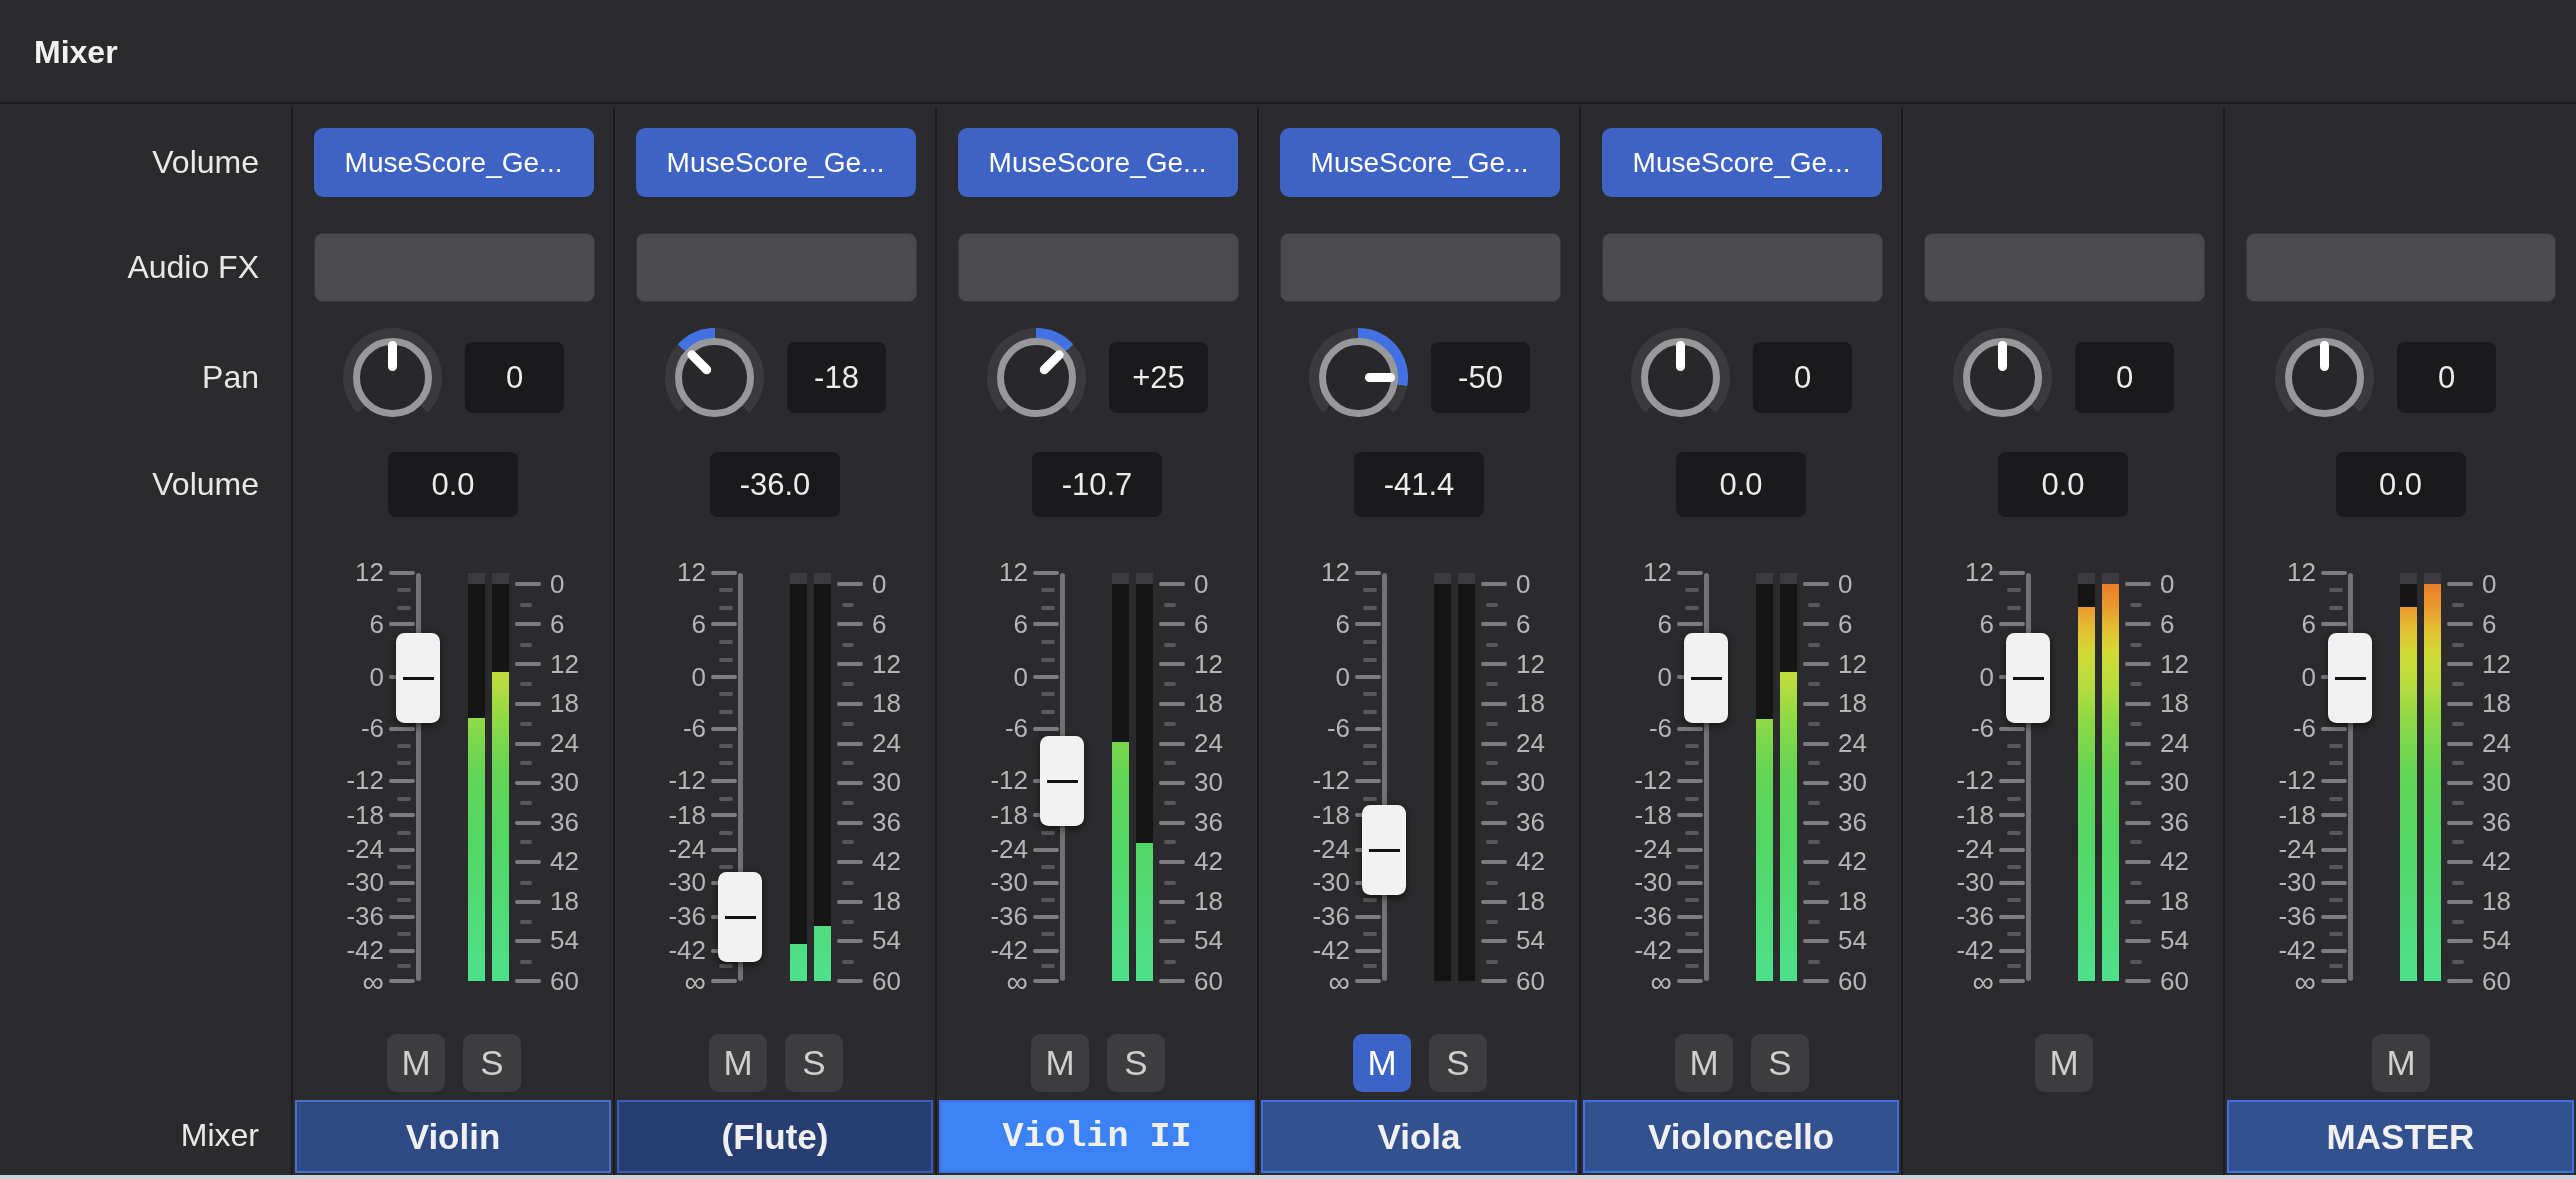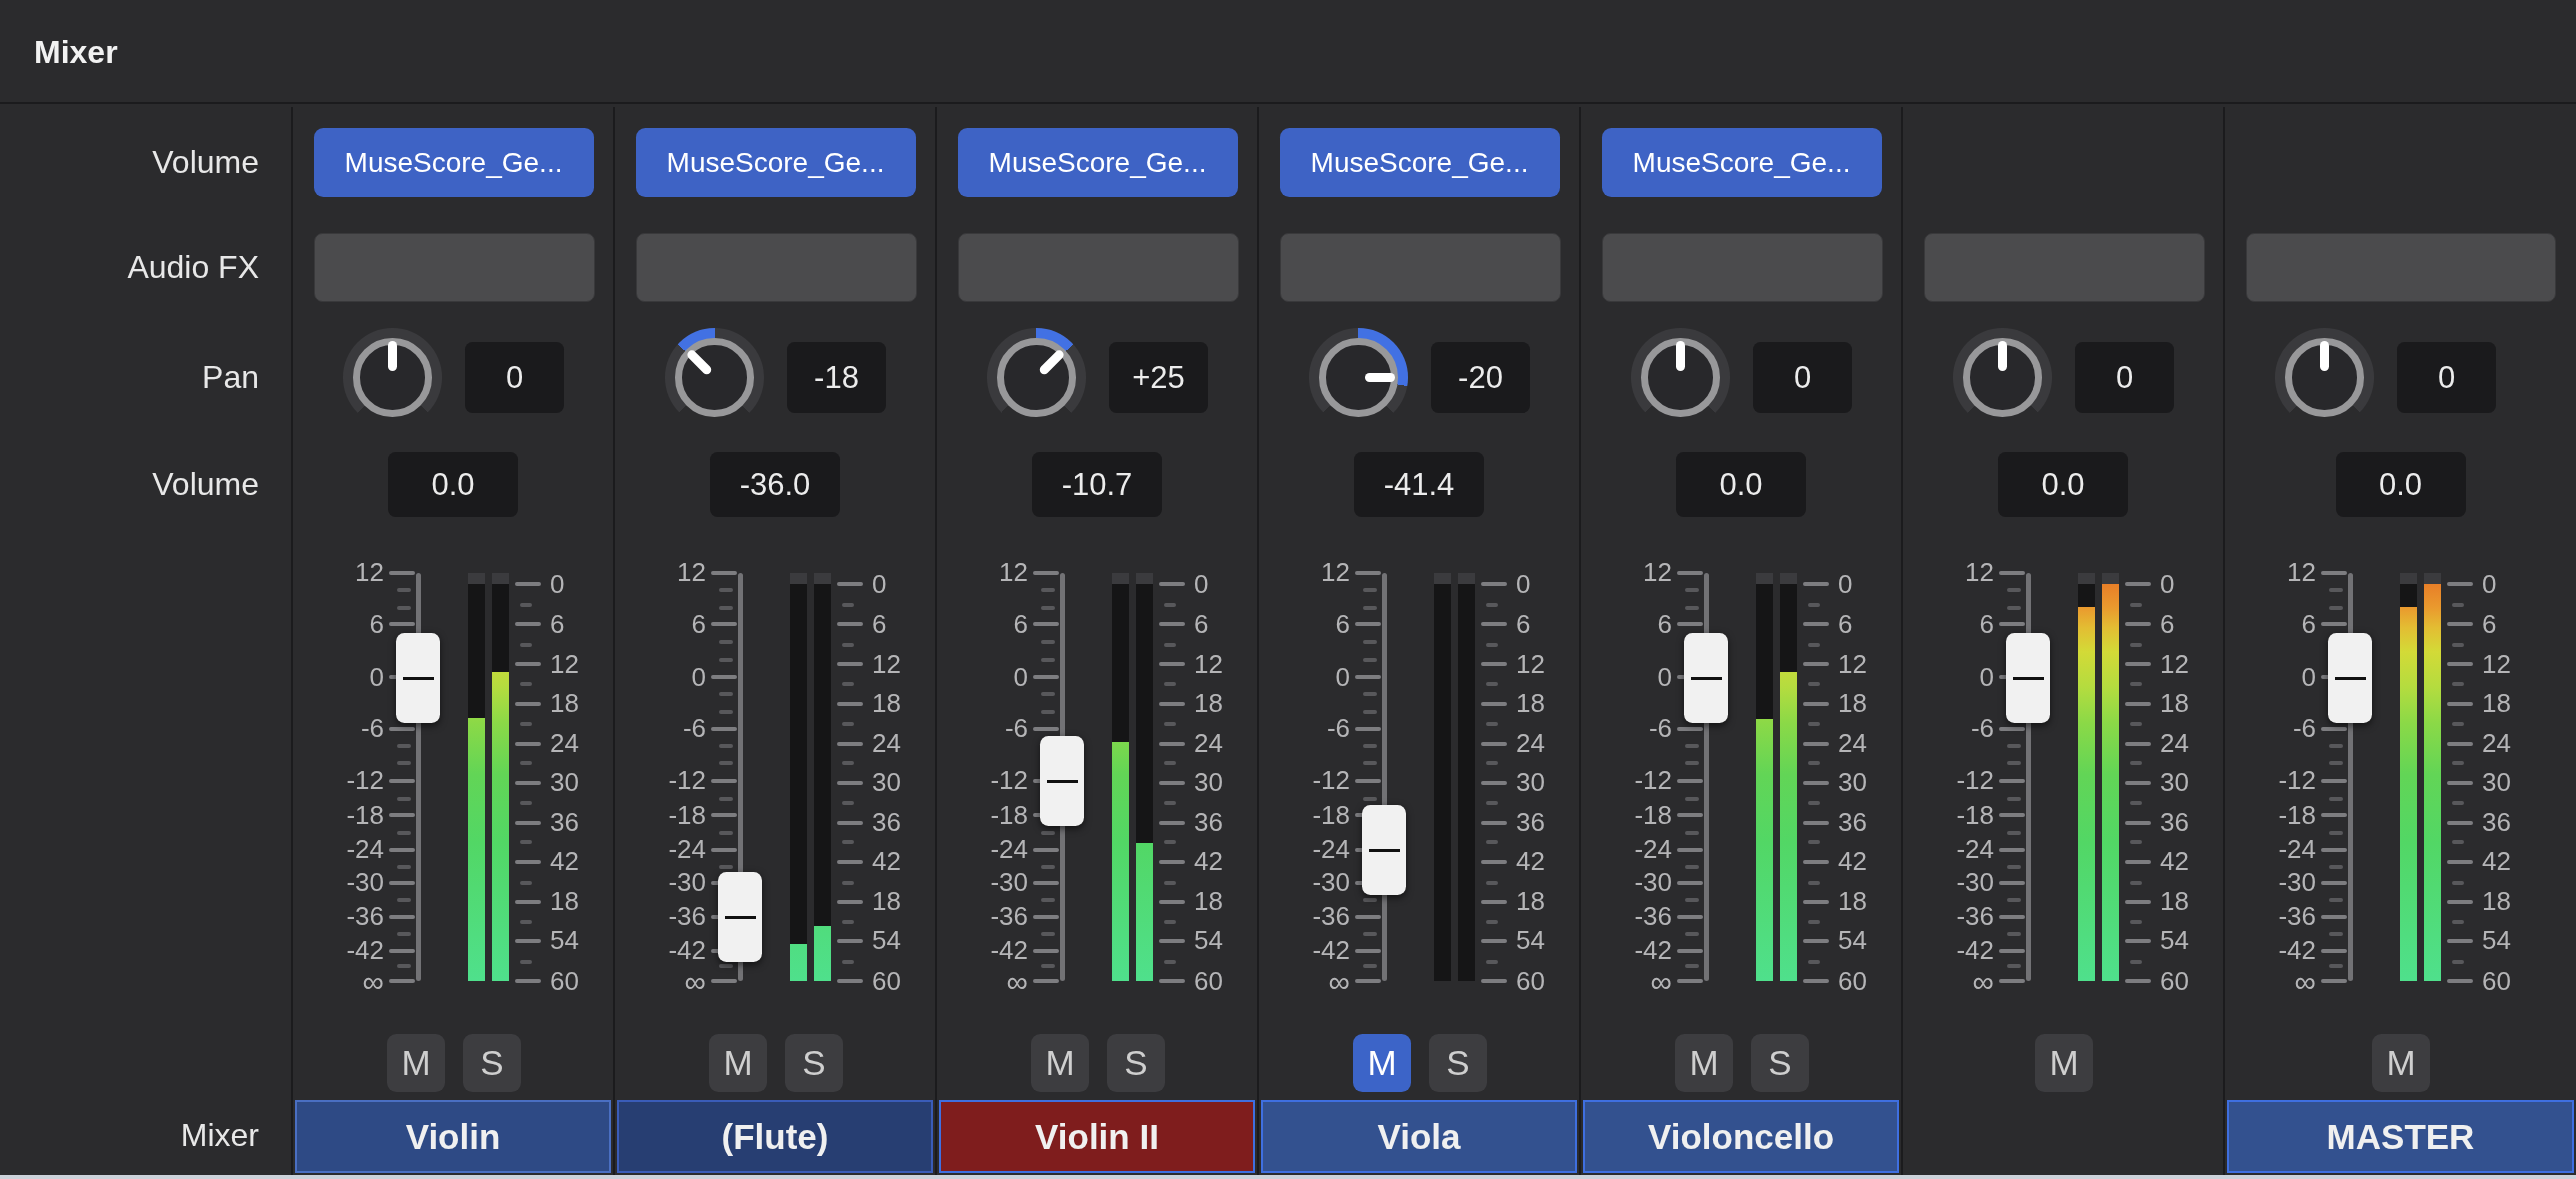--- a/index.html
+++ b/index.html
@@ -383,34 +383,34 @@
               <div class="tick-minor right" style="top: 242px;"></div>
               <div class="tick-minor right" style="top: 281px;"></div>
               <div class="tick-minor right" style="top: 322px;"></div>
               <div class="tick-minor right" style="top: 361px;"></div>
               <div class="tick-minor right" style="top: 401px;"></div>
             </div>
       <div class="fader-handle" style="top: 177px;"></div>
     </div>
     <div class="msbtn mute" style="left: 94px;">M</div>
     <div class="msbtn solo" style="left: 170px;">S</div>
-    <div class="nameplate" style="background: #7f1d1d; border-color: rgb(63, 111, 224);">Violin II</div>
+    <div class="nameplate" style="background: #3b82f6; border-color: rgb(63, 111, 224); font-family: Liberation Mono, monospace;">Violin II</div>
   </div>
         <div class="channel" style="width: 322px;">
     <div class="sound-btn" style="width: 280px;">MuseScore_Ge...</div>
     <div class="fx-slot" style="width: 281px;"></div>
     <div class="knob">
       <div class="knob-arc-dark"></div>
       <div class="knob-arc-blue" style="background: conic-gradient(rgb(66, 113, 227) 0deg, rgb(66, 113, 227) 100deg, transparent 100deg, transparent 360deg);"></div>
       <div class="knob-face"></div>
       <div class="knob-rot" style="transform: rotate(90deg);">
         <div class="knob-dash"></div>
       </div>
     </div>
-    <div class="pan-box">-20</div>
+    <div class="pan-box">-50</div>
     <div class="vol-box">-41.4</div>
     <div class="faderzone">
       <div class="scaleholder left-scale">
               <div class="tick-major left" style="top: 12px;"></div>
               <div class="tick-label left" style="top: -4.7px;">12</div>
               <div class="tick-major left" style="top: 63px;"></div>
               <div class="tick-label left" style="top: 47px;">6</div>
               <div class="tick-major left" style="top: 116px;"></div>
               <div class="tick-label left" style="top: 100px;">0</div>
               <div class="tick-major left" style="top: 168px;"></div>

